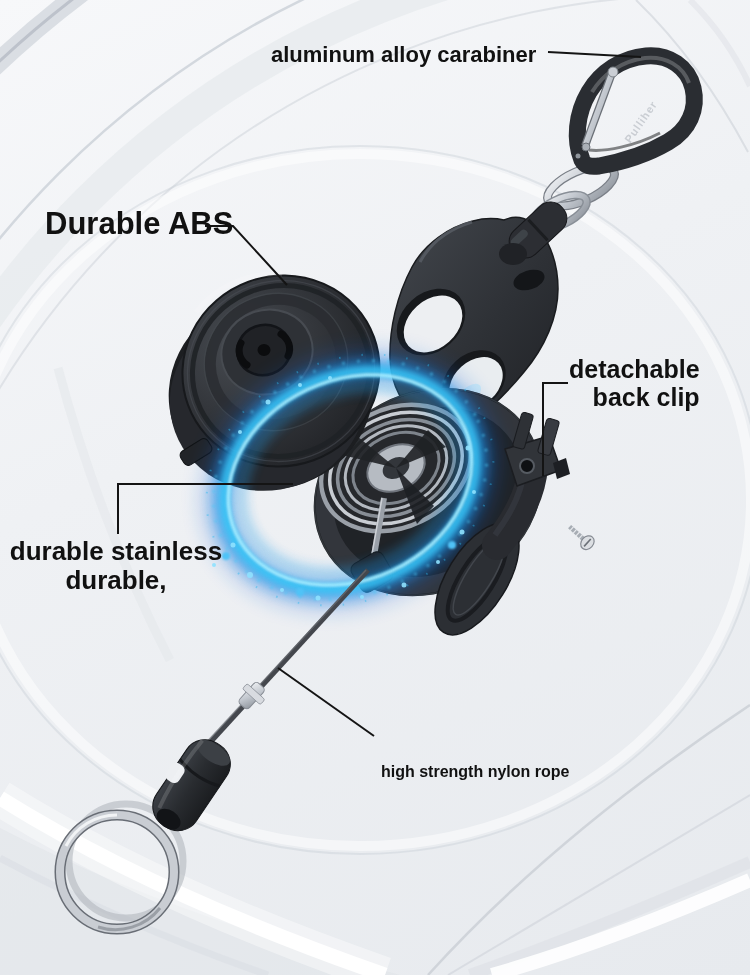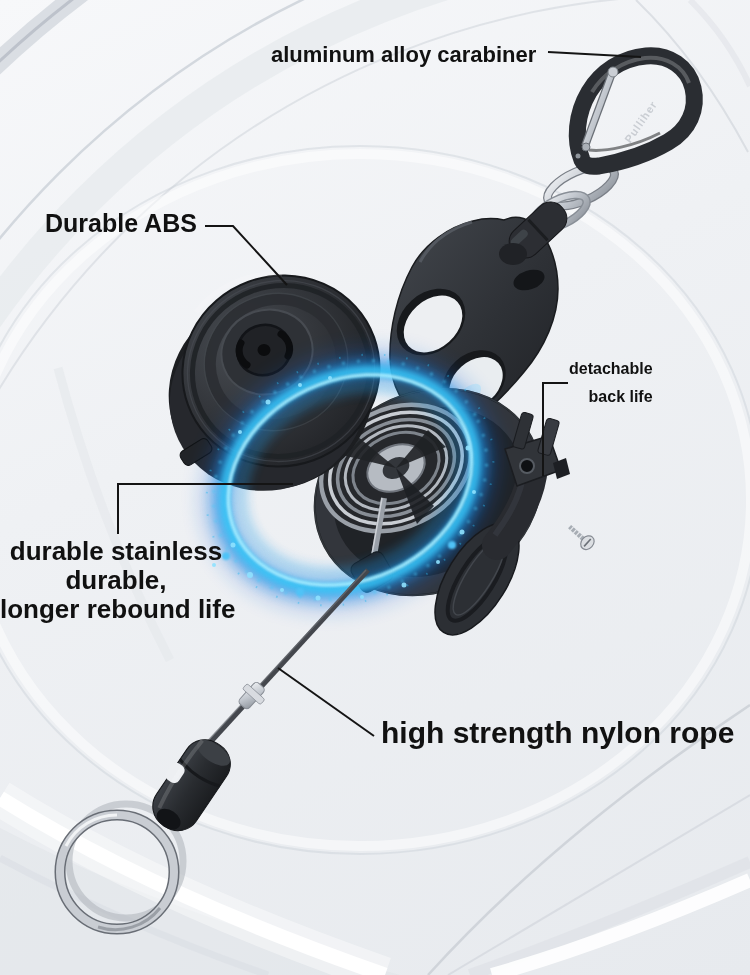--- a/index.html
+++ b/index.html
@@ -7,24 +7,24 @@
     position:relative;width:750px;height:975px;overflow:hidden;
     background:linear-gradient(155deg,#f7f8fa 0%,#eff1f4 40%,#e7eaee 100%);
     font-family:"Liberation Sans",sans-serif;
   }
   #stage svg{position:absolute;left:0;top:0;}
   .lbl{
     position:absolute;color:#111;font-weight:bold;
     font-family:"Liberation Sans",sans-serif;white-space:nowrap;text-align:right;
   }
   #lbl-carabiner{left:271px;top:42px;font-size:22px;line-height:26px;}
-  #lbl-abs{left:45px;top:209px;font-size:25px;line-height:29px;}
-  #lbl-backclip{left:569px;top:355px;font-size:16px;line-height:28px;}
+  #lbl-abs{left:45px;top:209px;font-size:31px;line-height:29px;}
+  #lbl-backclip{left:569px;top:355px;font-size:25px;line-height:28px;}
   #lbl-spring{left:0;top:537px;width:232px;text-align:center;font-size:26px;line-height:29px;}
-  #lbl-rope{left:381px;top:720px;font-size:30px;line-height:26px;}
+  #lbl-rope{left:381px;top:759px;font-size:16px;line-height:26px;}
 </style>
 </head>
 <body>
 
 <div id="stage">
 
 <svg width="750" height="975" viewBox="0 0 750 975">
   <defs>
     <radialGradient id="capGrad" cx="36%" cy="30%" r="80%">
       <stop offset="0" stop-color="#484c52"></stop>
@@ -252,22 +252,21 @@
     <path d="M568 383 L543 383 L543 476"></path>
     <path d="M293 484 L118 484 L118 534"></path>
     <path d="M278 668 L374 736"></path>
   </g>
 </svg>
 
 <div class="lbl" id="lbl-carabiner">aluminum alloy carabiner</div>
 <div class="lbl" id="lbl-abs">Durable ABS</div>
 <div class="lbl" id="lbl-backclip">
   <div>detachable</div>
-  <div>back life</div>
+  <div>back clip</div>
 </div>
 <div class="lbl" id="lbl-spring">
   <div>durable stainless</div>
   <div>durable,</div>
-  <div>longer rebound life</div>
 </div>
 <div class="lbl" id="lbl-rope">high strength nylon rope</div>
 
 </div>
 
 </body></html>

